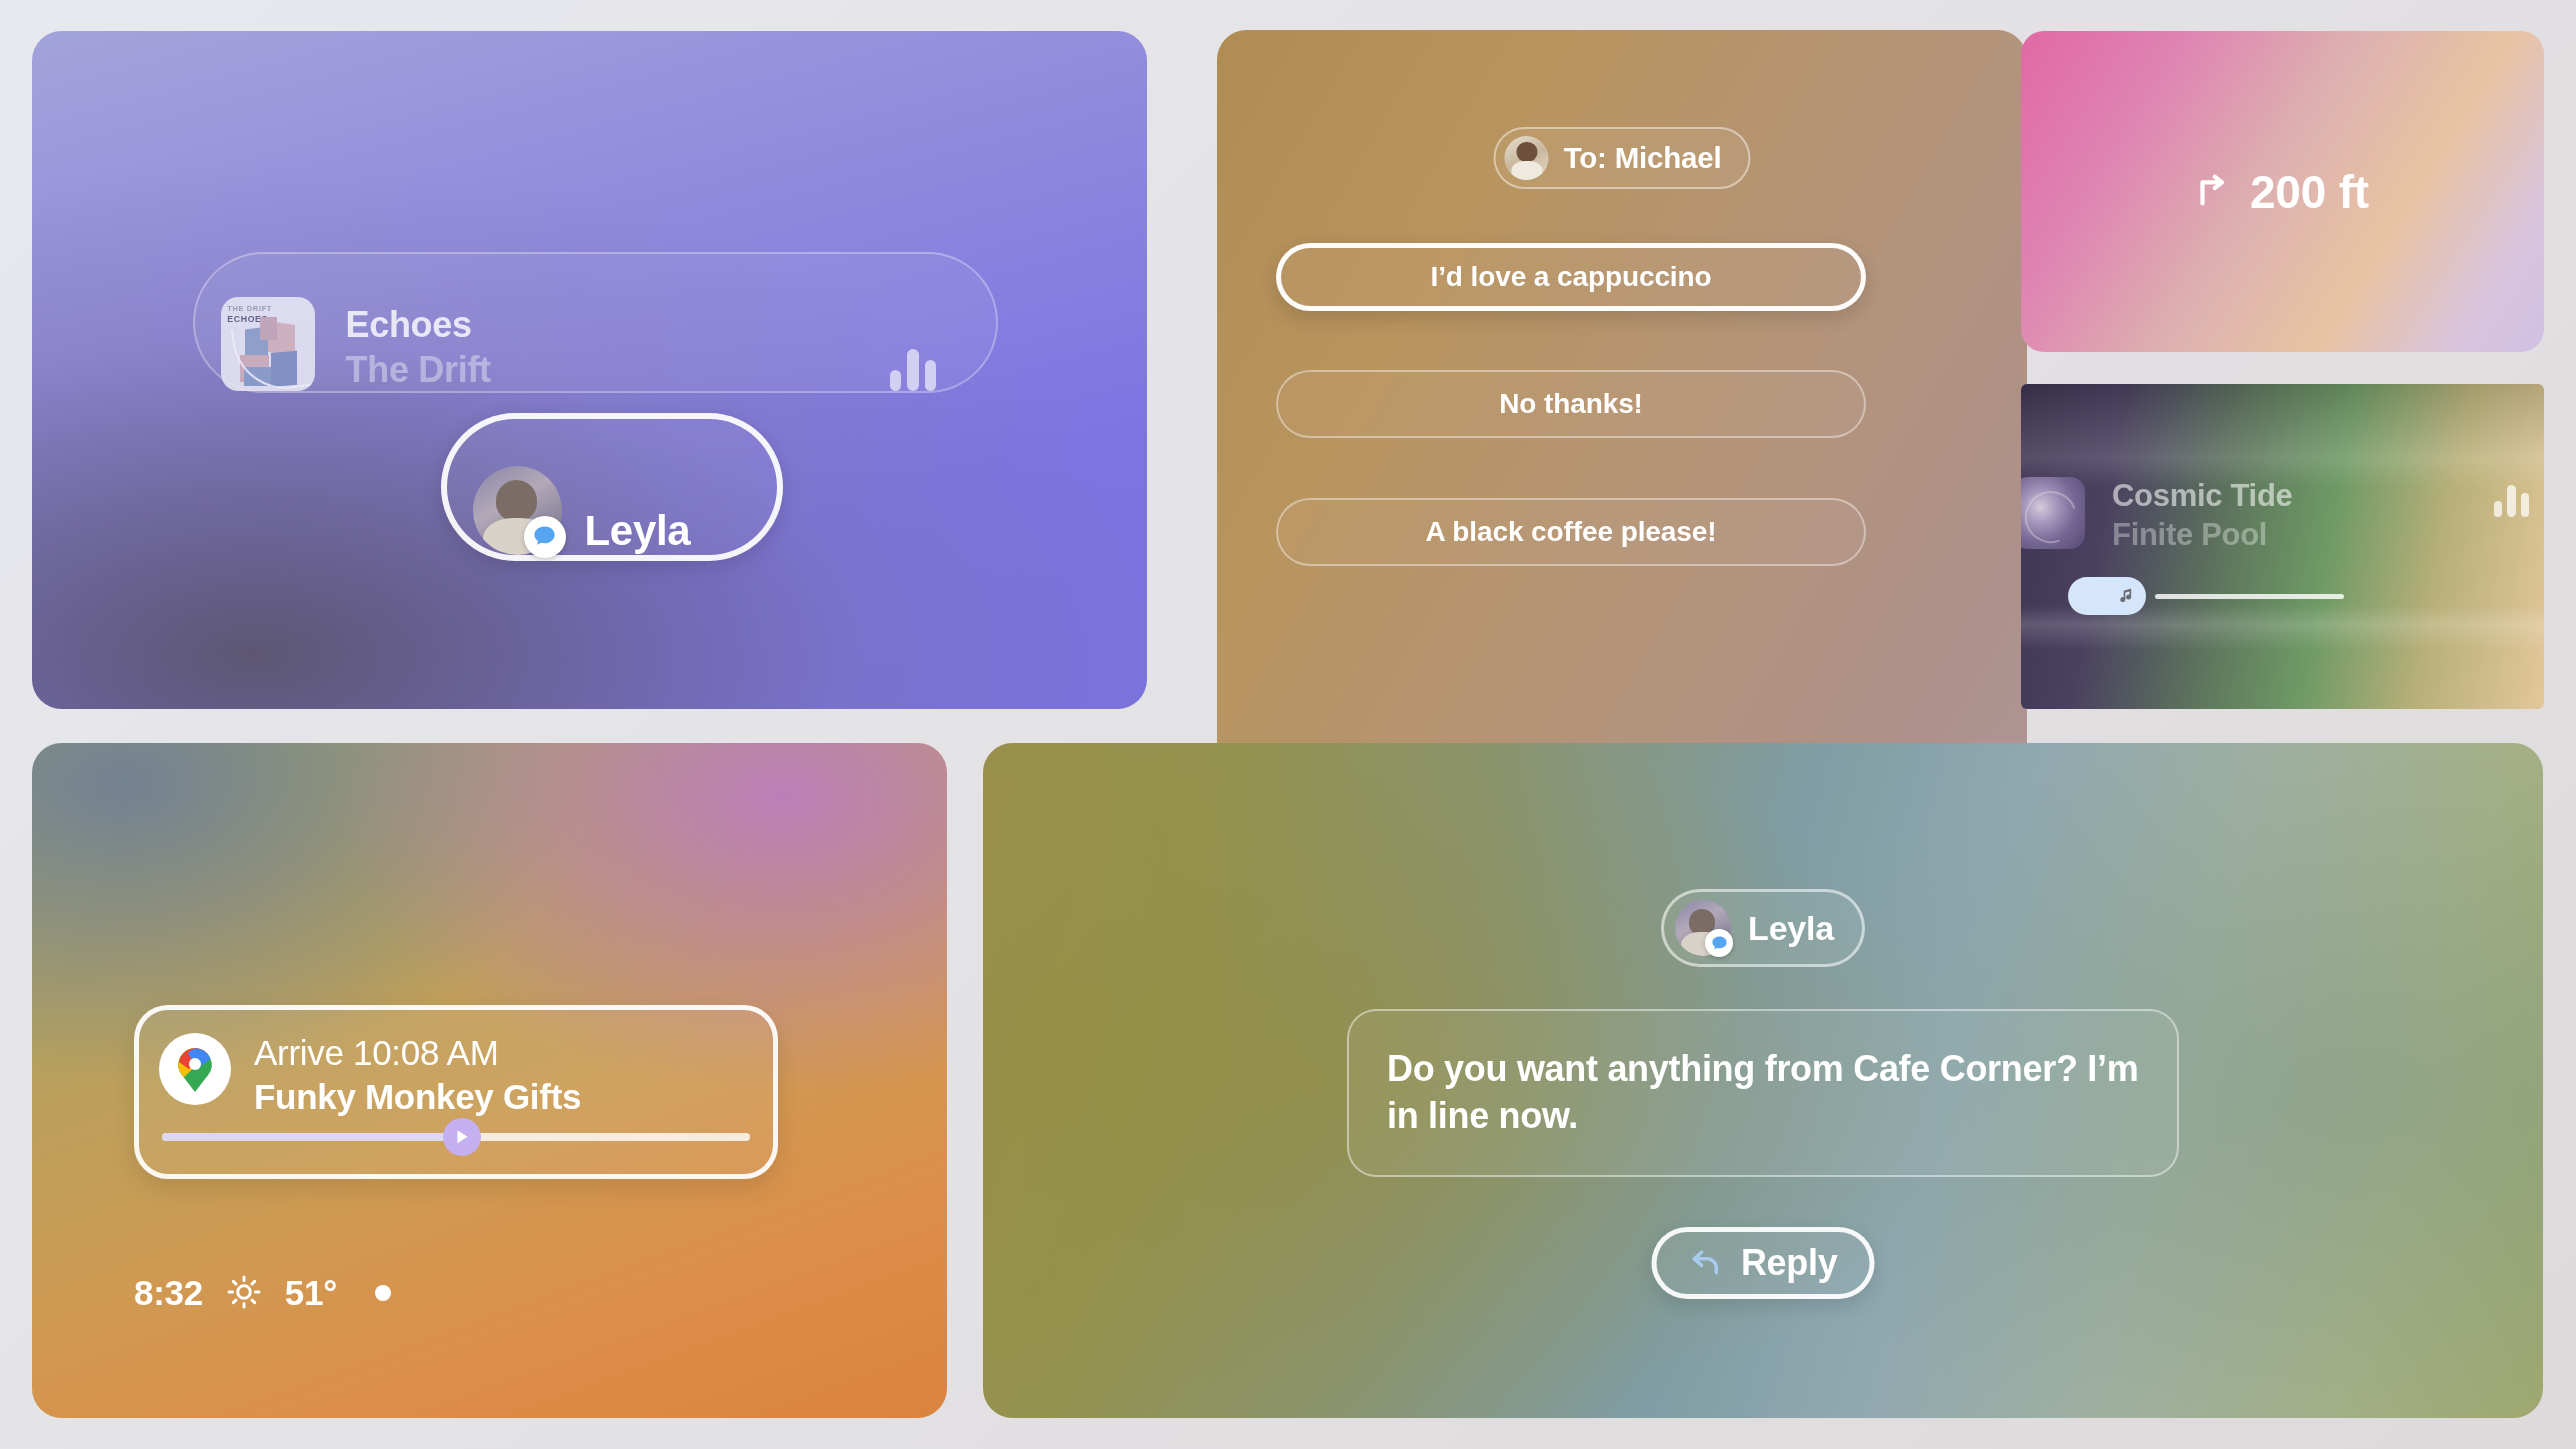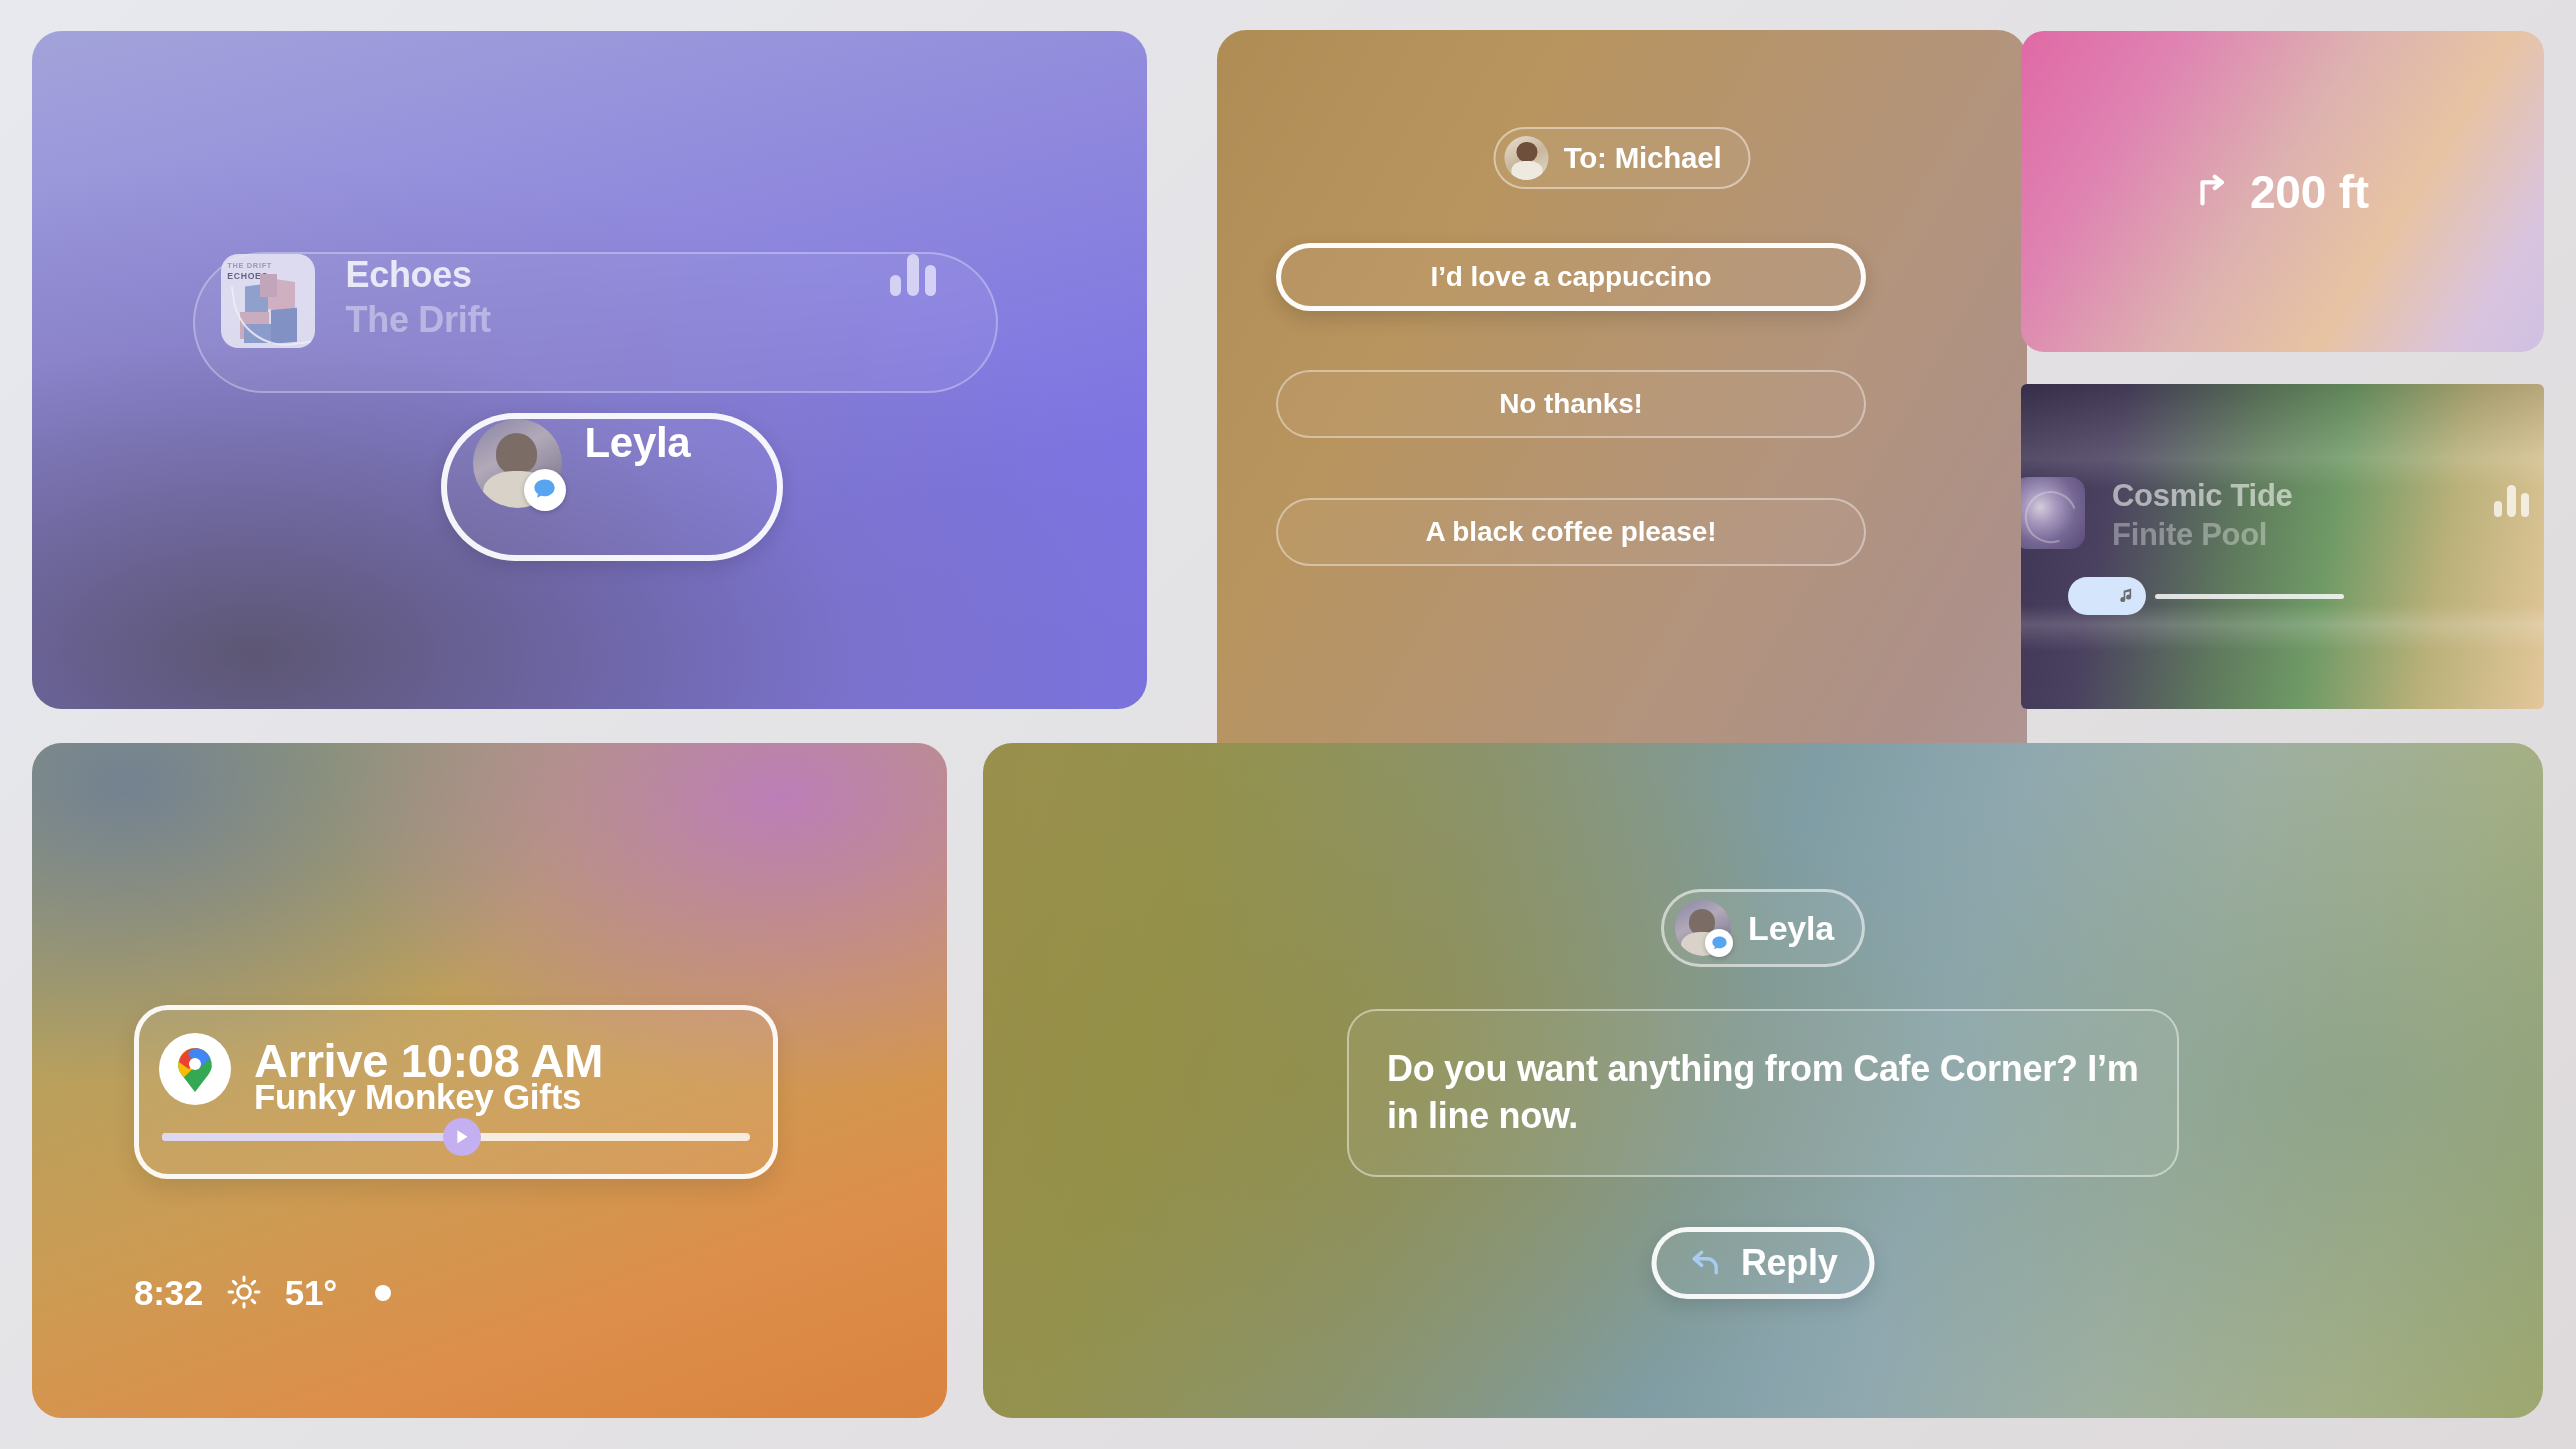--- a/index.html
+++ b/index.html
@@ -9,21 +9,21 @@
     font-family: "Liberation Sans", sans-serif;
     overflow: hidden;
   }
   .stage { position: relative; width: 2576px; height: 1449px; }
 
   .card { position: absolute; border-radius: 29.5px; overflow: hidden; }
 
   
   .pill {
     position: absolute;
-    display: flex; align-items: flex-start; justify-content: center;
+    display: flex; align-items: flex-end; justify-content: center;
     border-radius: 670px;
     border: 3.4px solid rgba(255,255,255,0.42);
     background: rgba(255,255,255,0.07);
     color: #fff;
     backdrop-filter: blur(4px);
   }
   .pill.strong { border-color: rgba(255,255,255,0.95); box-shadow: 0 5.4px 19px rgba(0,0,0,0.13); }
 
   
   #card-music {
@@ -151,21 +151,21 @@
       linear-gradient(160deg, #9aa36f 0%, #b5a15e 30%, #cd9b53 55%, #dd8e4a 78%, #d9833f 100%);
   }
   #eta-box {
     position:absolute; left: 102px; top: 262px; width: 644px; height: 174px;
     border-radius: 34px; border: 5.4px solid rgba(255,255,255,0.92);
     background: rgba(255,255,255,0.07); box-shadow: 0 9.4px 23px rgba(0,0,0,0.10);
   }
   .maps-pin { position:absolute; left:20px; top:23px; width:72px; height:72px; border-radius:50%;
     background:#fff; display:flex; align-items:center; justify-content:center; }
   .maps-pin svg { width:50px; height:50px; }
-  .eta-line1 { position:absolute; left:115px; top:23px; font-size:47px; font-weight:700; color:#fff; letter-spacing:-0.3px; }
+  .eta-line1 { position:absolute; left:115px; top:23px; font-size:35px; font-weight:400; color:#fff; letter-spacing:-0.3px; }
   .eta-line2 { position:absolute; left:115px; top:67px; font-size:35px; font-weight:800; color:#fff; letter-spacing:-0.3px; }
   .eta-track { position:absolute; left:23px; right:23px; top:123px; height:8px; border-radius:5.4px; background: rgba(255,255,255,0.80); }
   .eta-fill { position:absolute; left:0; top:0; height:8px; width:51%; border-radius:5.4px; background:#ddd8f0; }
   .eta-thumb { position:absolute; left:51%; top:50%; transform:translate(-50%,-50%); width:38px; height:38px;
     border-radius:50%; background:#c4aff0; display:flex; align-items:center; justify-content:center; }
   .eta-thumb svg { width:17.4px; height:17.4px; }
 
   .status-row { position:absolute; left: 102px; top: 530px; width: 644px;
     display:flex; align-items:center; gap:23px; color:#fff;text-align:right; }
   .st-time { font-size: 35px; font-weight: 800; letter-spacing:-0.3px; }

